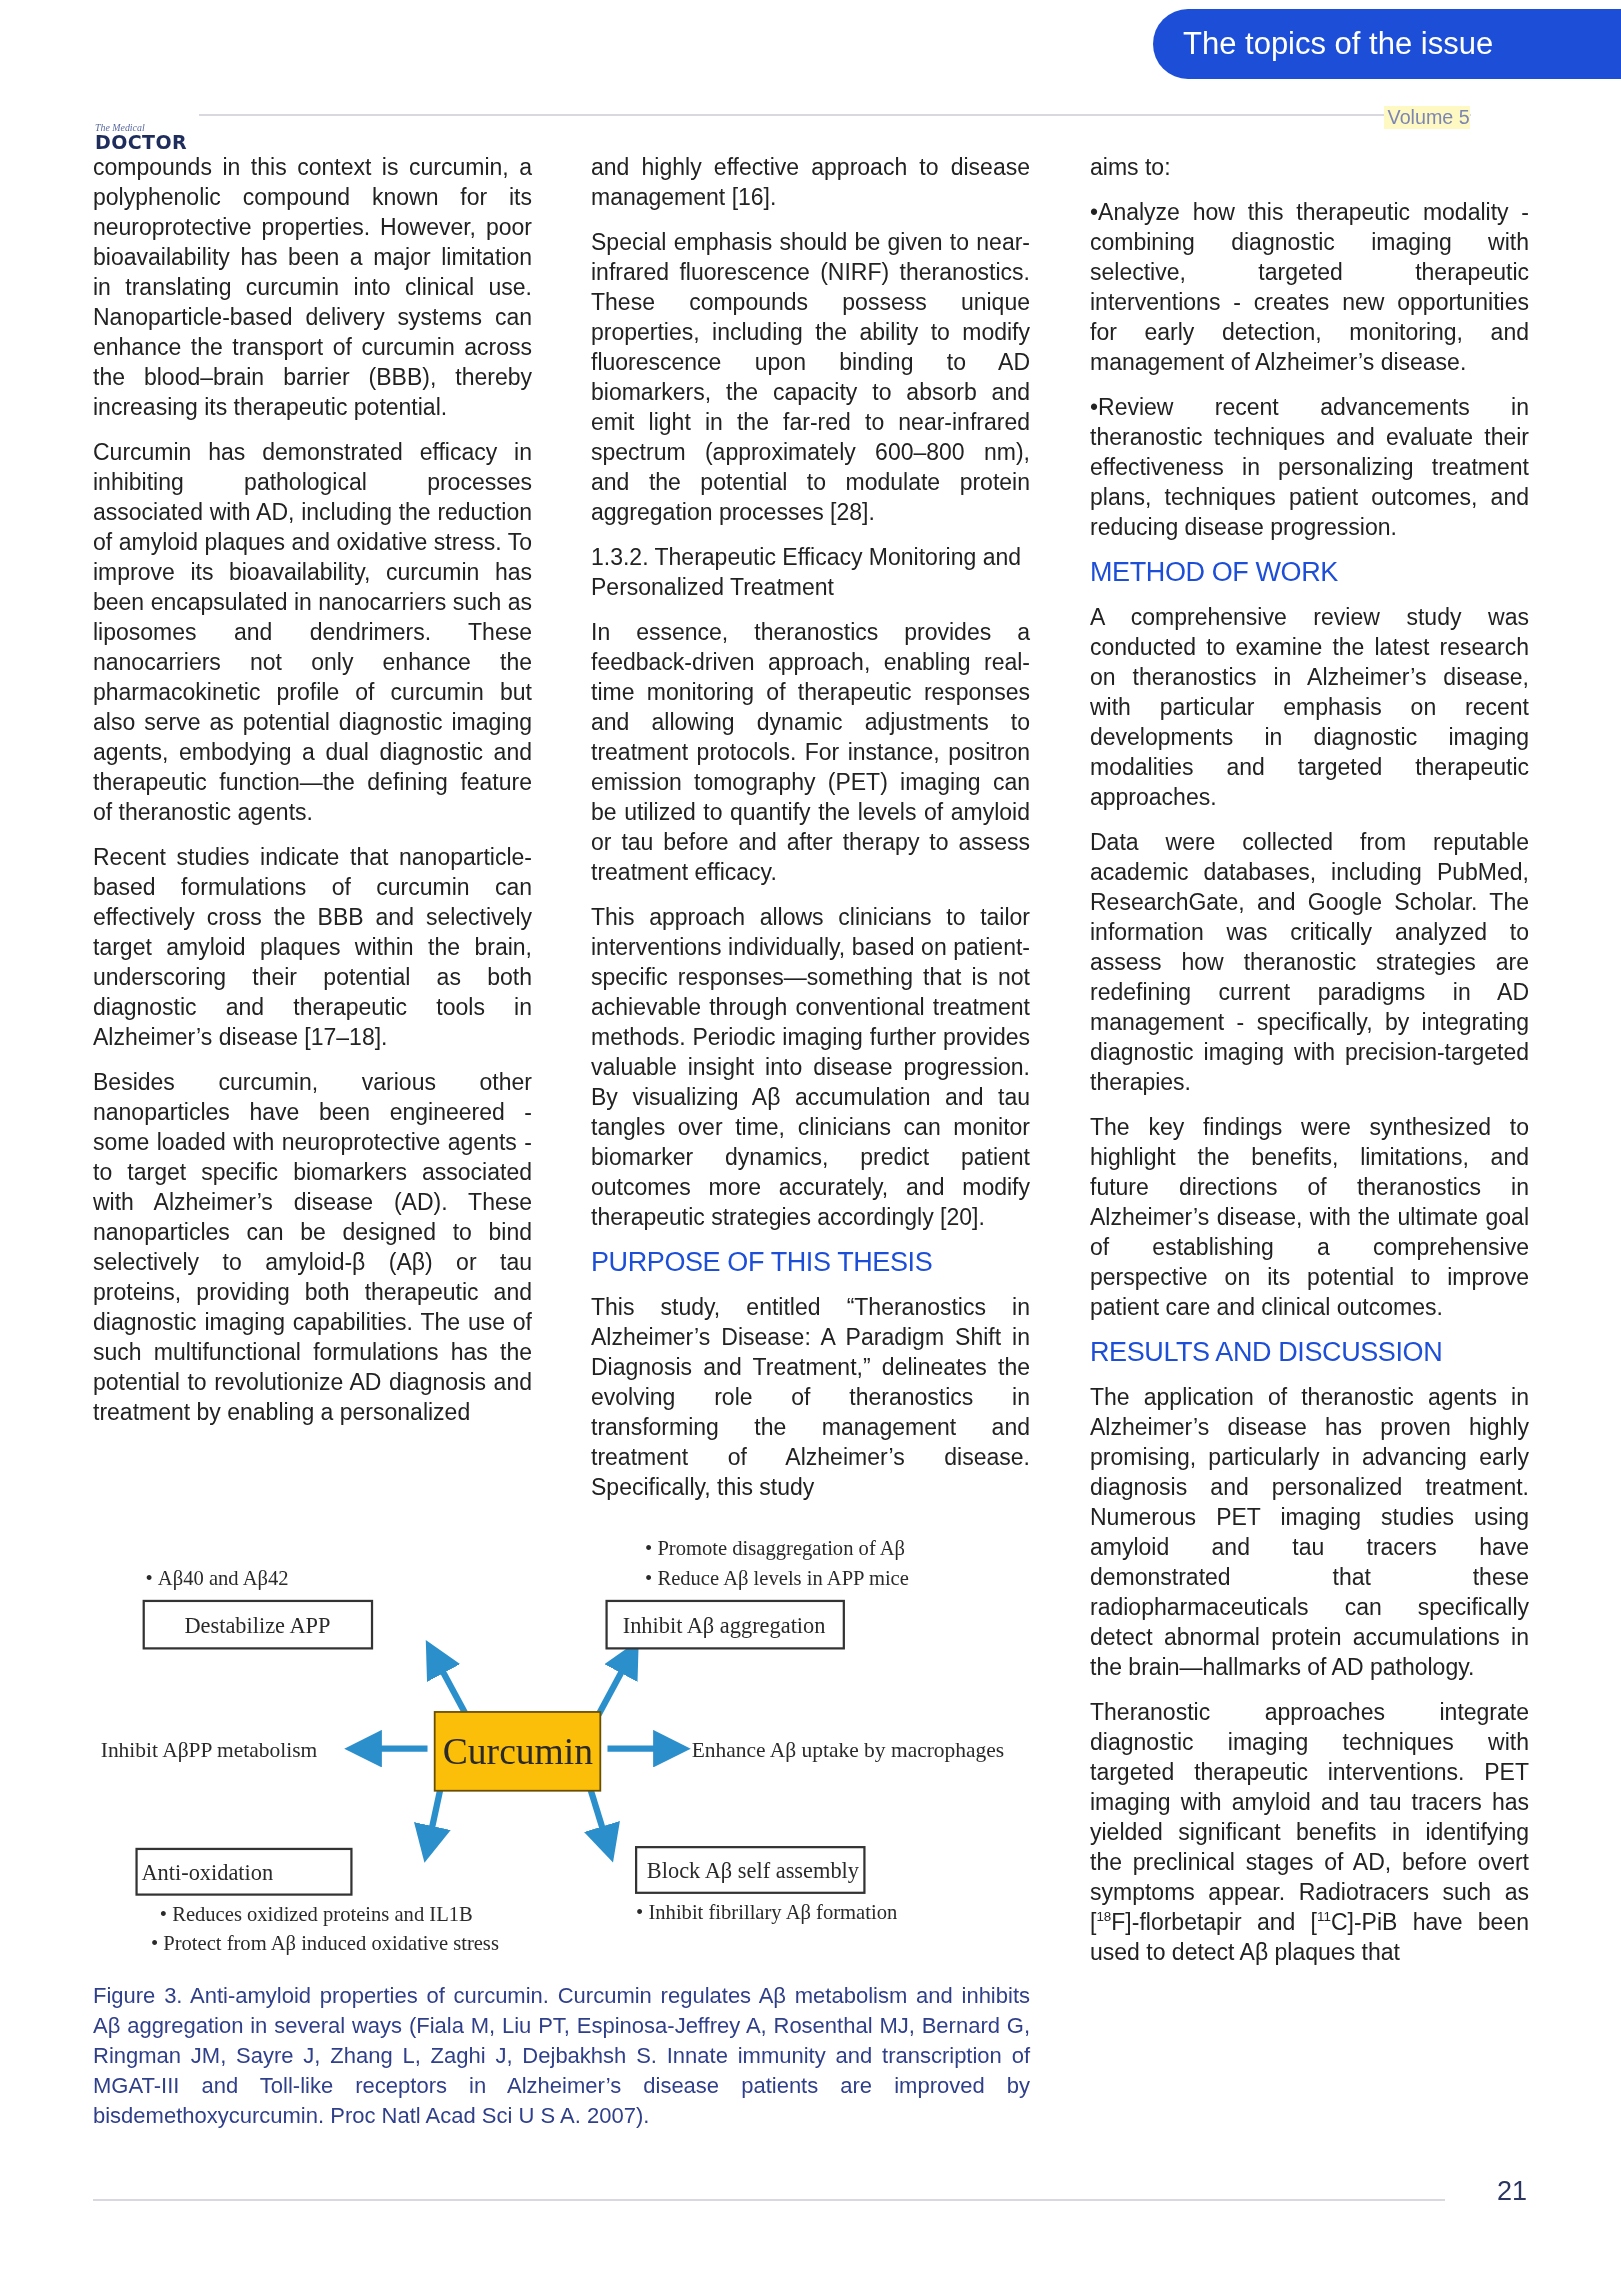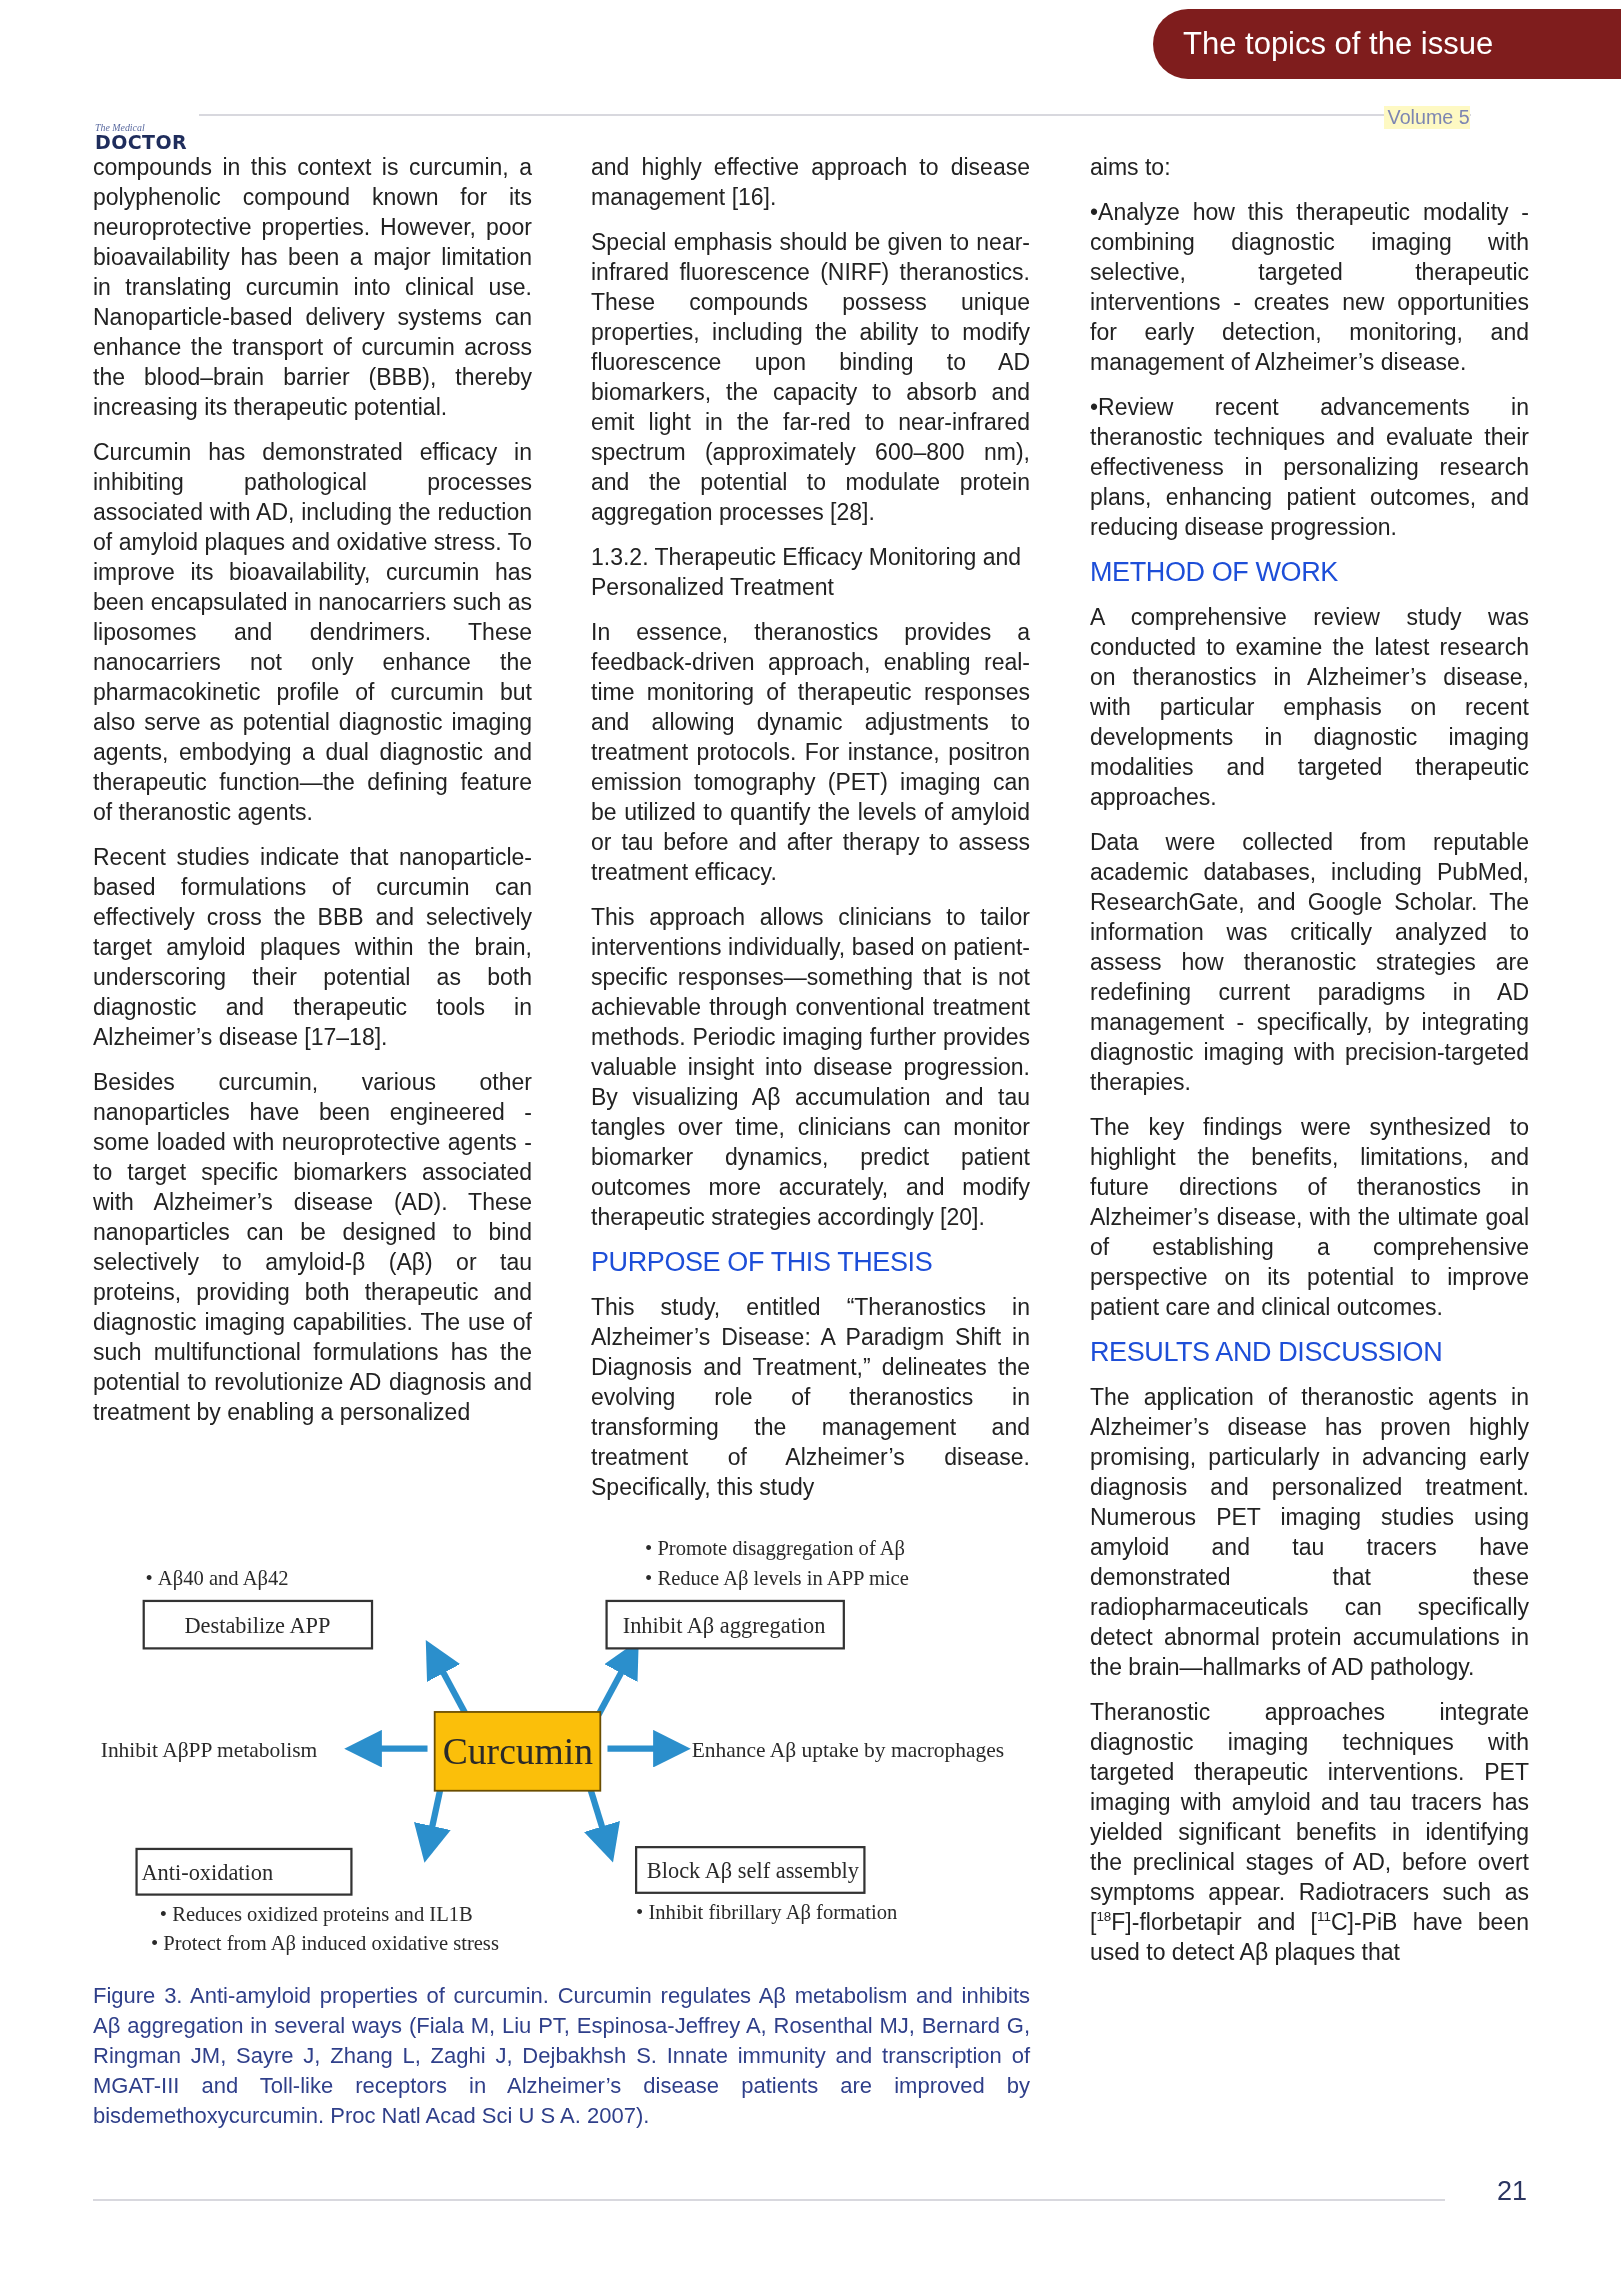--- a/index.html
+++ b/index.html
@@ -1,19 +1,19 @@
 <!DOCTYPE html>
 <html style="font-size:14.3px"><head>
 <meta charset="utf-8">
 <style>
   html, body { margin: 0; padding: 0; background: #ffffff; }
   body { width: 1621px; height: 2293px; position: relative; overflow: hidden;
          font-family: "Liberation Sans", sans-serif; color: #222222; }
   .tab { position: absolute; left: 1153px; top: 9px; width: 468px; height: 70px;
-         background: #7f1d1d; border-radius: 36px 0 0 36px; color: #fff;
+         background: #1d4ed8; border-radius: 36px 0 0 36px; color: #fff;
          font-size: 31px; line-height: 70px; padding-left: 30px; box-sizing: border-box; }
   .logo { position: absolute; left: 95px; top: 105px; }
   .logo .small { font-family: "Liberation Serif", serif; font-style: italic; font-size: 9.9px; color: #5a6aa0; line-height: 9.9px; margin-top: 18px; }
   .logo .big { font-family: "DejaVu Sans", sans-serif; font-weight: bold; font-size: 19px; color: #1f2d5c; letter-spacing: 0.4px; line-height: 19.7px; }
   .hr-top { position: absolute; left: 199px; top: 114px; width: 1272px; height: 1.8px; background: #d8d8de; }
   .volume { position: absolute; left: 1384px; top: 106px; font-size: 19.7px; color: #7d86b2; background: #fef9c3; padding-left: 3.6px; }
   .col { position: absolute; top: 152px; width: 439px; font-size: 23px; line-height: 30px; }
   .col p { margin: 0 0 15px 0; text-align: justify; }
   .col h3 { margin: 0 0 15px 0; font-weight: normal; font-size: 23px; line-height: 30px; }
   .col h2 { margin: 0 0 15px 0; font-weight: normal; font-size: 27px; color: #1d4ed8; letter-spacing: -0.4px; }
@@ -52,21 +52,21 @@
   <h3>1.3.2. Therapeutic Efficacy Monitoring and Personalized Treatment</h3>
   <p>In essence, theranostics provides a feedback-driven approach, enabling real-time monitoring of therapeutic responses and allowing dynamic adjustments to treatment protocols. For instance, positron emission tomography (PET) imaging can be utilized to quantify the levels of amyloid or tau before and after therapy to assess treatment efficacy.</p>
   <p>This approach allows clinicians to tailor interventions individually, based on patient-specific responses—something that is not achievable through conventional treatment methods. Periodic imaging further provides valuable insight into disease progression. By visualizing Aβ accumulation and tau tangles over time, clinicians can monitor biomarker dynamics, predict patient outcomes more accurately, and modify therapeutic strategies accordingly [20].</p>
   <h2>PURPOSE OF THIS THESIS</h2>
   <p>This study, entitled “Theranostics in Alzheimer’s Disease: A Paradigm Shift in Diagnosis and Treatment,” delineates the evolving role of theranostics in transforming the management and treatment of Alzheimer’s disease. Specifically, this study</p>
 </div>
 
 <div class="col" id="col3">
   <p>aims to:</p>
   <p>•Analyze how this therapeutic modality - combining diagnostic imaging with selective, targeted therapeutic interventions - creates new opportunities for early detection, monitoring, and management of Alzheimer’s disease.</p>
-  <p>•Review recent advancements in theranostic techniques and evaluate their effectiveness in personalizing research plans, enhancing patient outcomes, and reducing disease progression.</p>
+  <p>•Review recent advancements in theranostic techniques and evaluate their effectiveness in personalizing treatment plans, techniques patient outcomes, and reducing disease progression.</p>
   <h2>METHOD OF WORK</h2>
   <p>A comprehensive review study was conducted to examine the latest research on theranostics in Alzheimer’s disease, with particular emphasis on recent developments in diagnostic imaging modalities and targeted therapeutic approaches.</p>
   <p>Data were collected from reputable academic databases, including PubMed, ResearchGate, and Google Scholar. The information was critically analyzed to assess how theranostic strategies are redefining current paradigms in AD management - specifically, by integrating diagnostic imaging with precision-targeted therapies.</p>
   <p>The key findings were synthesized to highlight the benefits, limitations, and future directions of theranostics in Alzheimer’s disease, with the ultimate goal of establishing a comprehensive perspective on its potential to improve patient care and clinical outcomes.</p>
   <h2>RESULTS AND DISCUSSION</h2>
   <p>The application of theranostic agents in Alzheimer’s disease has proven highly promising, particularly in advancing early diagnosis and personalized treatment. Numerous PET imaging studies using amyloid and tau tracers have demonstrated that these radiopharmaceuticals can specifically detect abnormal protein accumulations in the brain—hallmarks of AD pathology.</p>
   <p><span>Theranostic approaches integrate diagnostic imaging techniques with targeted therapeutic interventions. PET imaging with amyloid and tau tracers has yielded significant benefits in identifying the preclinical stages of AD, before overt symptoms appear. Radiotracers such as [</span><sup>18</sup><span>F]-florbetapir and [</span><sup>11</sup><span>C]-PiB have been used to detect Aβ plaques that</span></p>
 </div>
 
 <div class="figure">

